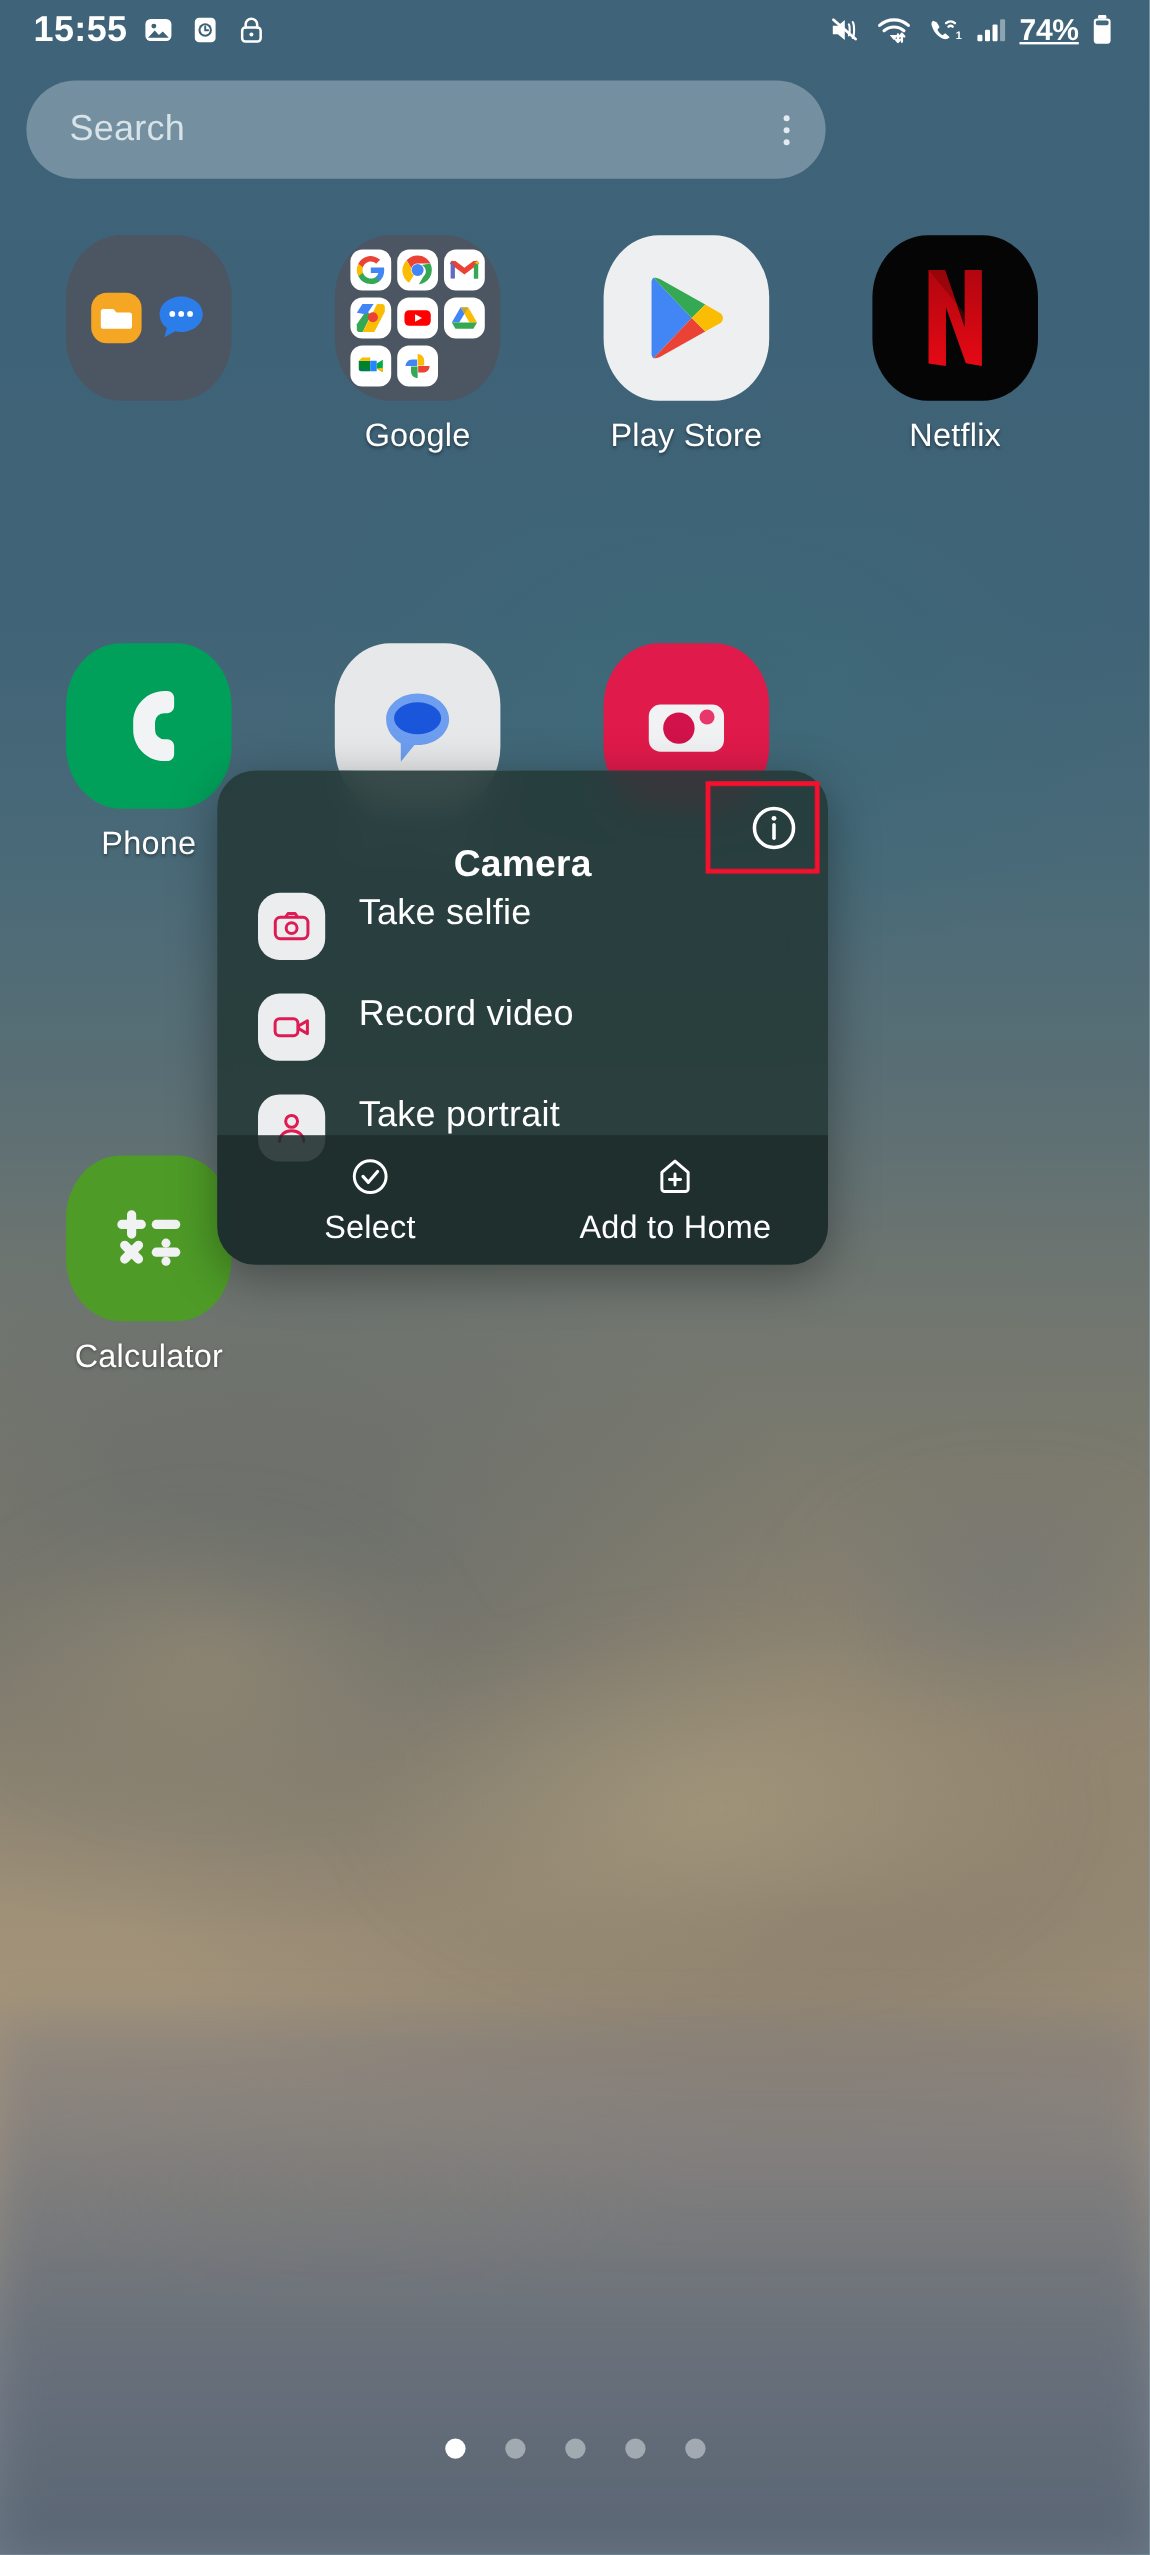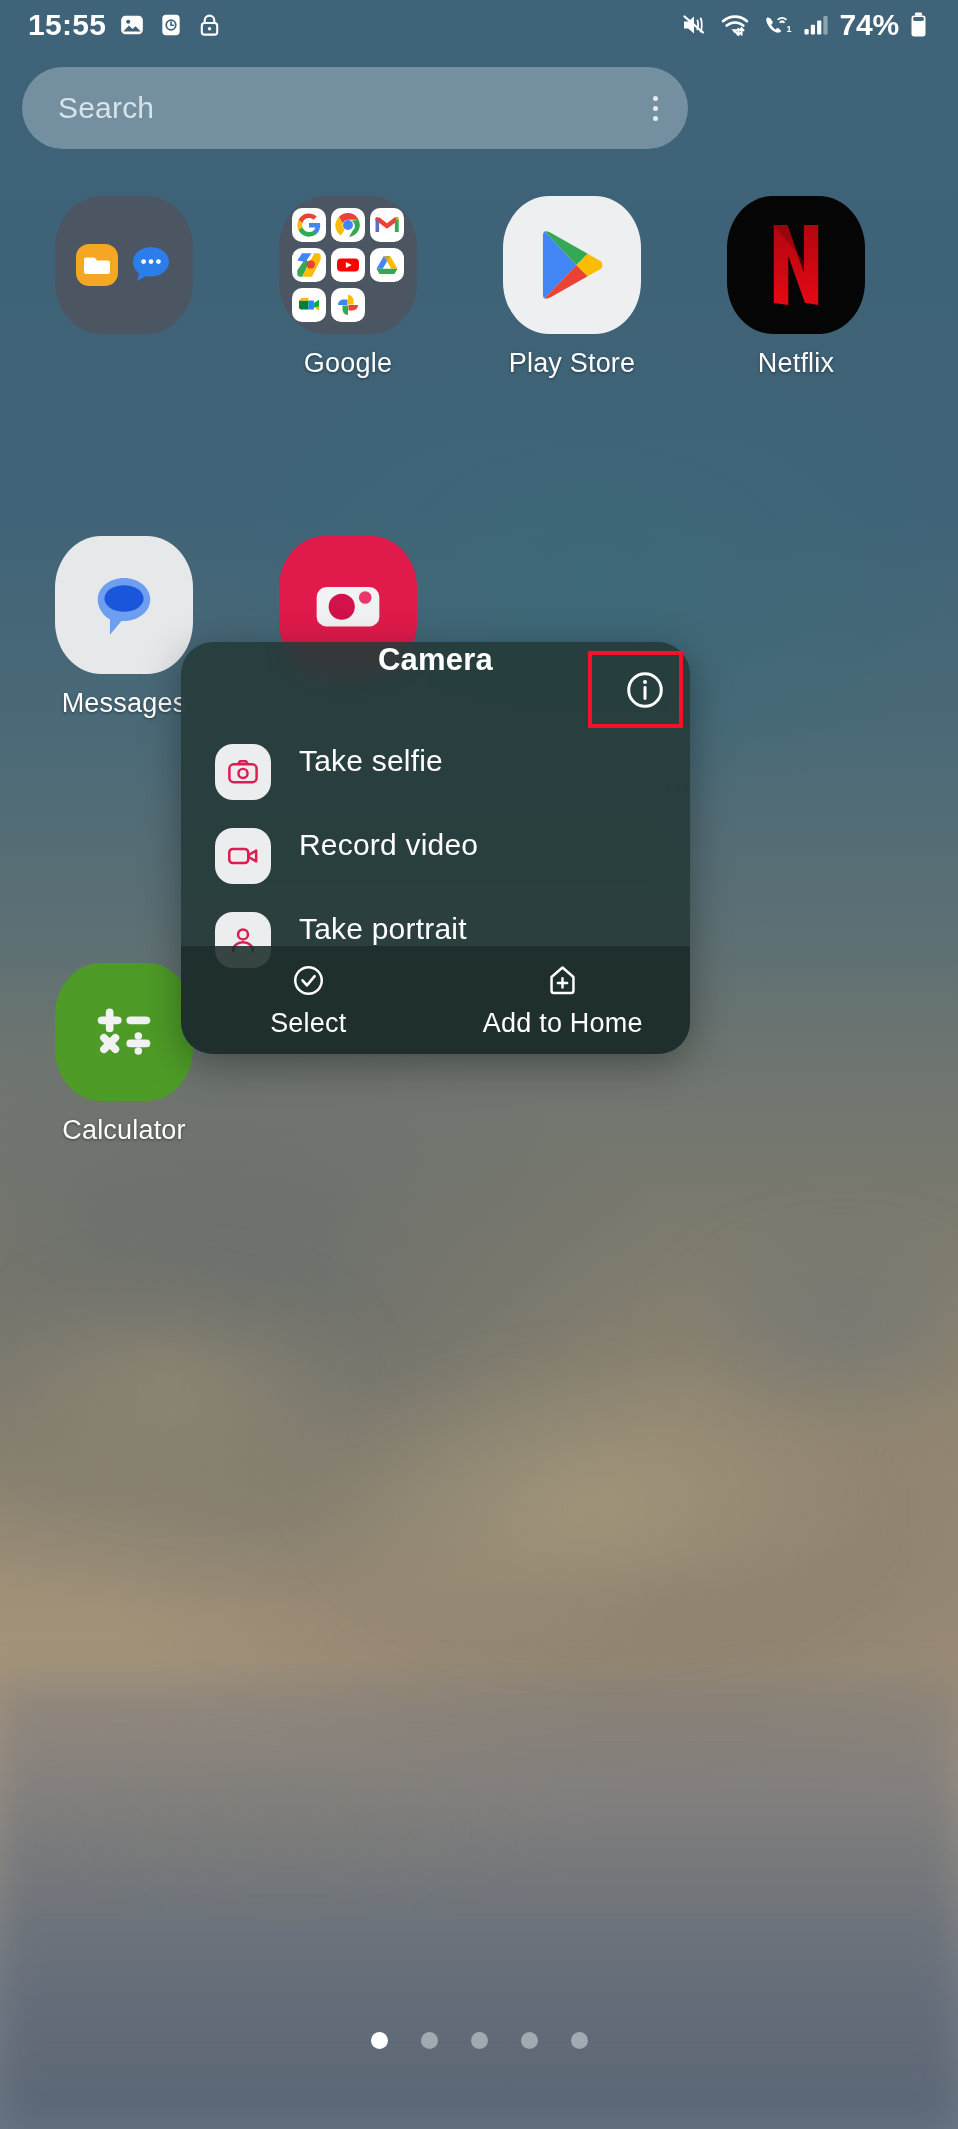--- a/index.html
+++ b/index.html
@@ -61,21 +61,21 @@
     position: absolute; left: 0; top: 0; width: 958px; height: 50px;
     display: flex; align-items: center; justify-content: space-between;
     padding: 0 30px 0 28px;
     color: #ffffff;
     z-index: 20;
   }
   .status-left, .status-right { display: flex; align-items: center; }
   .status-left { gap: 13px; }
   .status-right { gap: 10px; }
   .clock-text { font-size: 30px; font-weight: 600; letter-spacing: 0.3px; }
-  .battery-text { font-size: 30px; font-weight: 600; letter-spacing: -0.2px; }
+  .battery-text { font-size: 25px; font-weight: 600; letter-spacing: -0.2px; text-decoration: underline; }
   .st-icon { display: inline-flex; align-items: center; justify-content: center; }
 
   
   .search-bar {
     position: absolute; left: 22px; top: 67px;
     width: 666px; height: 82px;
     background: rgba(190,208,218,0.42);
     border-radius: 41px;
     display: flex; align-items: center;
     padding: 0 26px 0 36px;
@@ -142,21 +142,21 @@
     width: 509px; height: 412px;
     border-radius: 32px;
     background: rgba(37,58,56,0.90);
     backdrop-filter: blur(14px);
     overflow: hidden;
     z-index: 40;
     box-shadow: 0 10px 40px rgba(0,0,0,0.35);
   }
   .popup-head {
     height: 96px; position: relative;
-    display: flex; align-items: flex-start; justify-content: center;
+    display: flex; align-items: flex-end; justify-content: center;
   }
   .popup-title {
     color: #ffffff; font-size: 31px; font-weight: 700; letter-spacing: 0.2px;
   }
   .info-btn {
     position: absolute; right: 24px; top: 50%; transform: translateY(-50%);
     width: 42px; height: 42px;
     display: flex; align-items: center; justify-content: center;
   }
   .redbox {
@@ -432,20 +432,30 @@
               <path d="M5 2h9.3l11 32V2H35v54l-9-1.6L14.8 23v33L5 54.6z" fill="url(#nfg)"></path>
               <path d="M5 2h9.3L25 33v-7z" fill="#7B0308" opacity="0.5"></path>
             </svg>
           </div>
         </div>
         <span class="app-label">Netflix</span>
       </div>
     </div>
 
     <div class="row row2">
+      <div class="cell">
+        <div class="icon-wrap">
+          <div class="squircle" style="background:#00A05A;">
+            <svg width="78" height="78" viewBox="0 0 48 48">
+              <path d="M32 6c-8.8 0-16 7.2-16 16v4c0 8.8 7.2 16 16 16h1.5c1.9 0 3.5-1.6 3.5-3.5v-4.2c0-1.9-1.6-3.5-3.5-3.5H32a4.8 4.8 0 0 1-4.8-4.8v-4.2A4.8 4.8 0 0 1 32 17.4h1.5c1.9 0 3.5-1.6 3.5-3.5V9.5C37 7.6 35.4 6 33.5 6z" fill="#F2F3F4"></path>
+            </svg>
+          </div>
+        </div>
+        <span class="app-label">Phone</span>
+      </div>
 
       <div class="cell">
         <div class="icon-wrap">
           <div class="squircle" style="background:#E7E8E9;">
             <svg width="84" height="84" viewBox="0 0 48 48">
               <path d="M24 8.5c8.3 0 15 5.5 15 12.3 0 6.8-6.7 12.3-15 12.3h-1.5L16 41V32.3C12.3 30.1 9 26 9 20.8 9 14 15.7 8.5 24 8.5z" fill="#6D9EF0"></path>
               <ellipse cx="24" cy="20.3" rx="11.2" ry="7.6" fill="#1A56DB"></ellipse>
             </svg>
           </div>
         </div>

